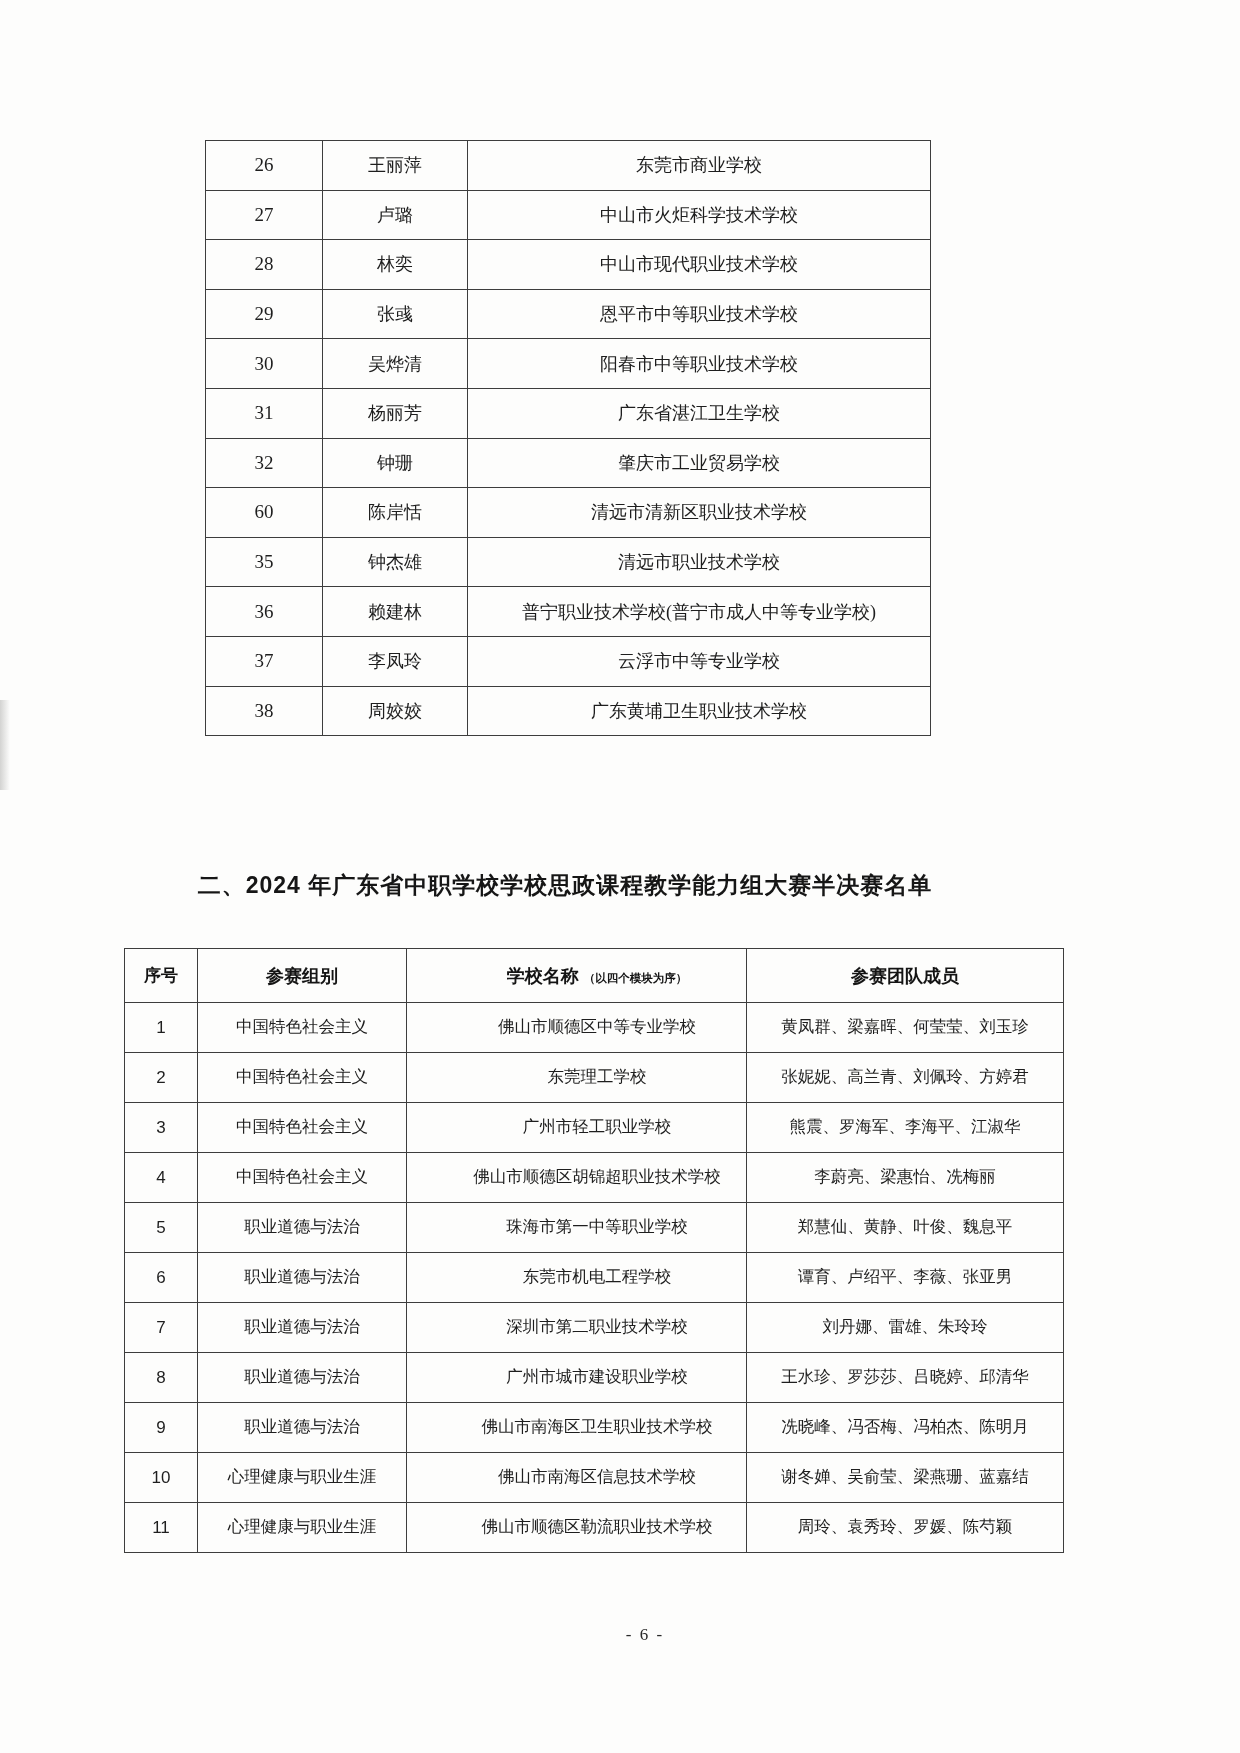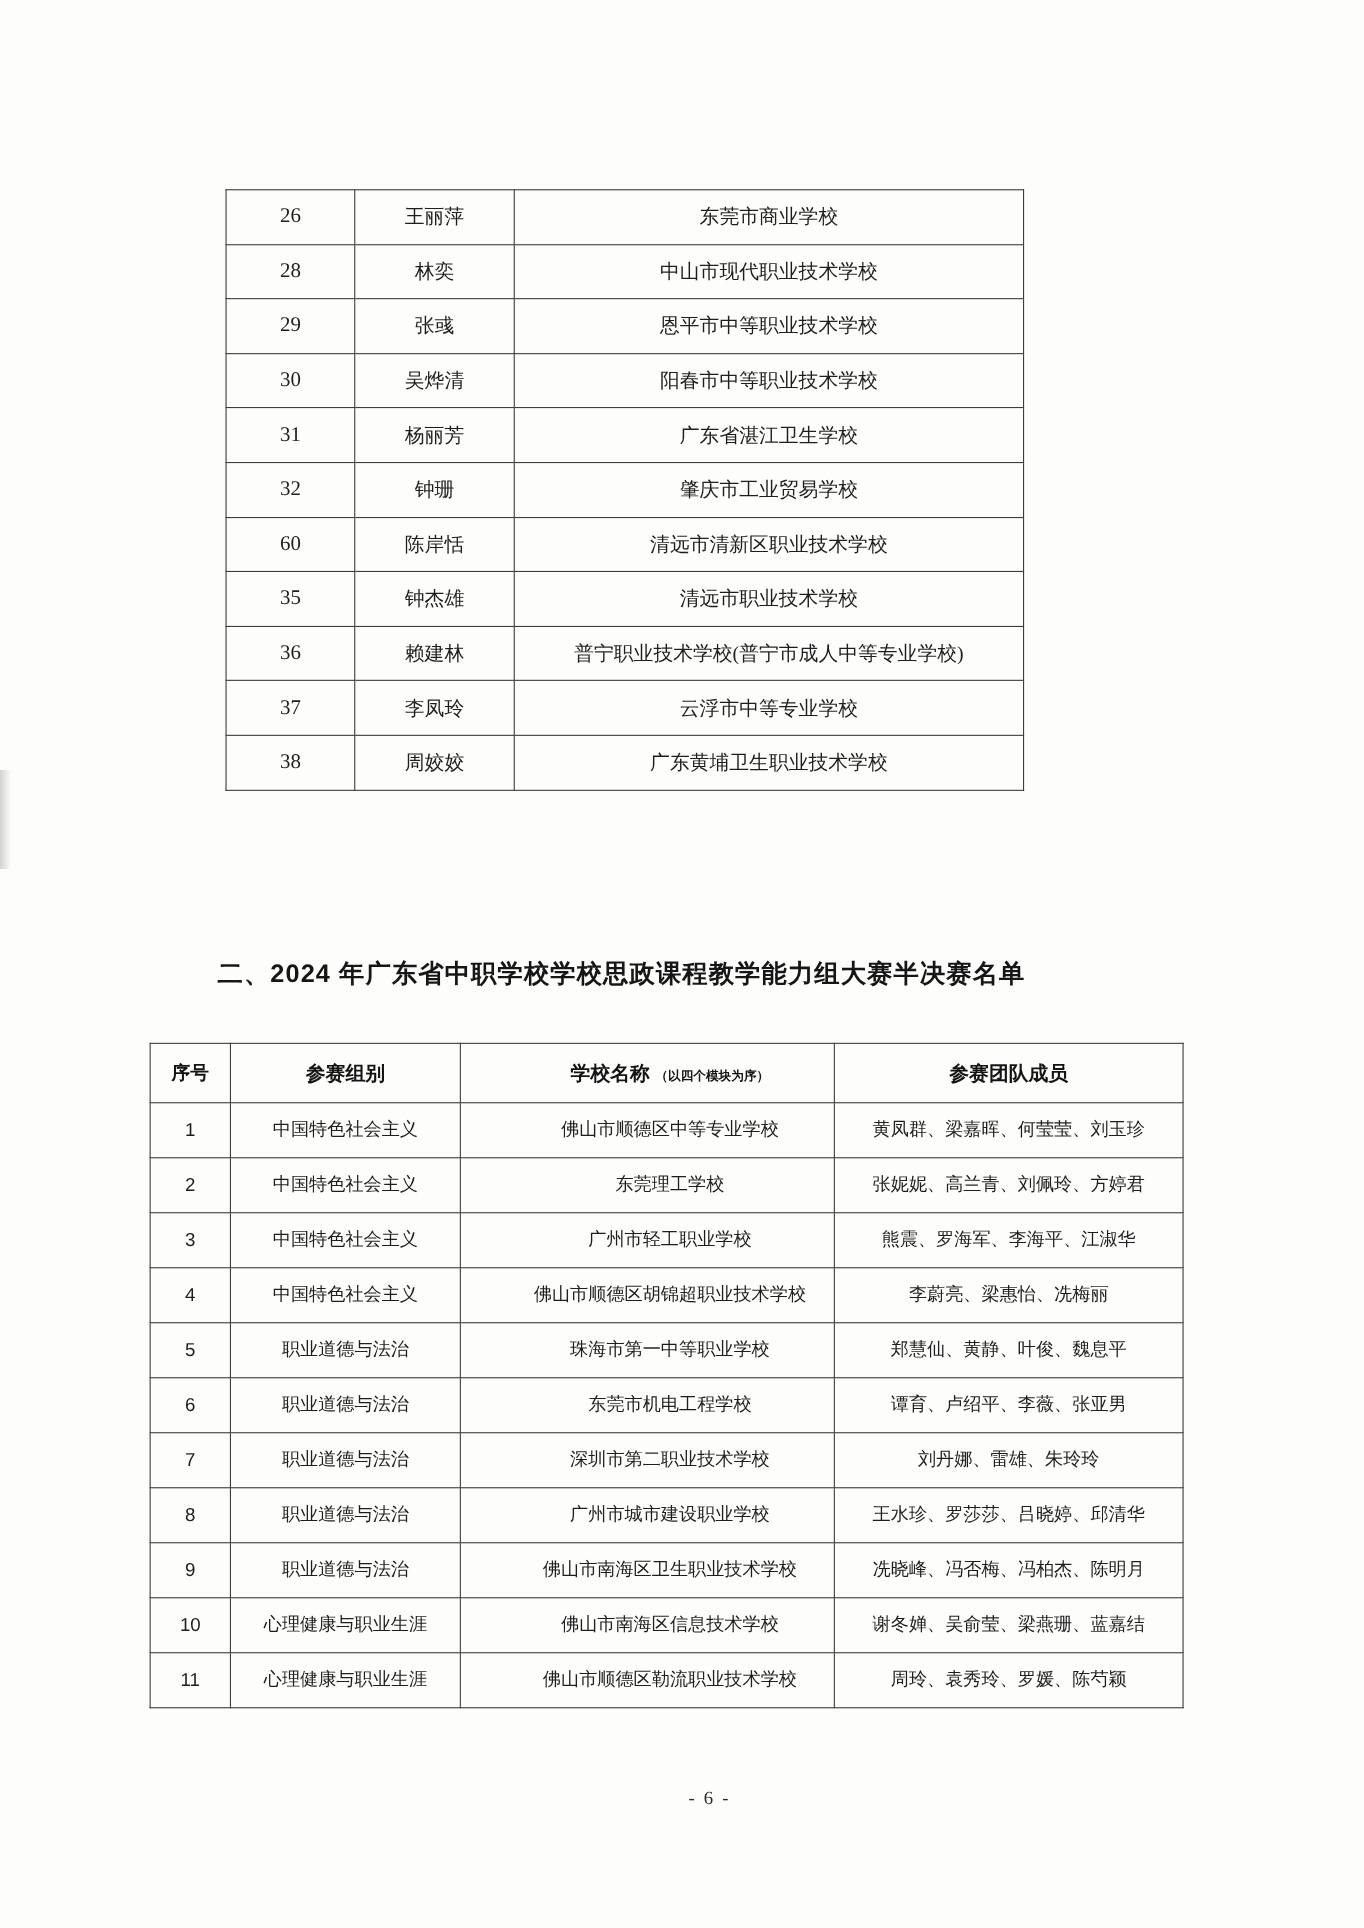--- a/index.html
+++ b/index.html
@@ -26,42 +26,41 @@
     border: 1.6px solid #3d3d3d;
     text-align: center; vertical-align: middle;
     padding: 2px 6px;
     overflow: hidden;
   }
 
   
   .t1 {
     position: absolute; left: 205px; top: 140px;
     width: 686px;
-    margin-top: 32px;
   }
   .t1 tr { height: 49.6px; }
   .t1 .c-no     { width: 104px; font-size: 19px; }
   .t1 .c-name   { width: 132px; font-size: 18px; }
   .t1 .c-school { width: 450px; font-size: 18px; }
 
   
   .sec-title {
     position: absolute; left: 110px; top: 855px; width: 880px;
     margin: 15px;
     text-align: center;
     font-family: "Liberation Sans", sans-serif;
     font-weight: bold;
     font-size: 23px;
     letter-spacing: 1px;
     color: #161616;
   }
 
   
   .t2 {
-    position: absolute; left: 136px; top: 948px;
+    position: absolute; left: 124px; top: 948px;
     width: 846px;
     font-size: 16.5px;
   }
   .t2 thead tr { height: 54px; }
   .t2 tbody tr { height: 50px; }
   .t2 th {
     font-family: "Liberation Sans", sans-serif;
     font-weight: bold; font-size: 18px;
     color: #141414;
   }
@@ -91,20 +90,25 @@
 
   <table class="t1">
     <tbody>
 
         <tr>
           <td class="c-no">26</td>
           <td class="c-name">王丽萍</td>
           <td class="c-school">东莞市商业学校</td>
         </tr>
 
+        <tr>
+          <td class="c-no">27</td>
+          <td class="c-name">卢璐</td>
+          <td class="c-school">中山市火炬科学技术学校</td>
+        </tr>
 
         <tr>
           <td class="c-no">28</td>
           <td class="c-name">林奕</td>
           <td class="c-school">中山市现代职业技术学校</td>
         </tr>
 
         <tr>
           <td class="c-no">29</td>
           <td class="c-name">张彧</td>

